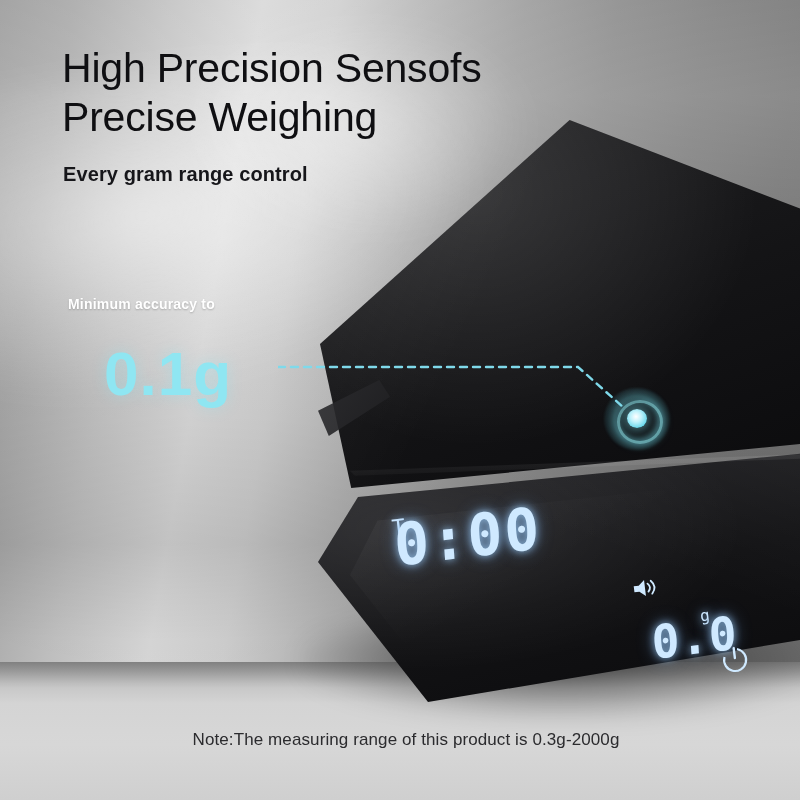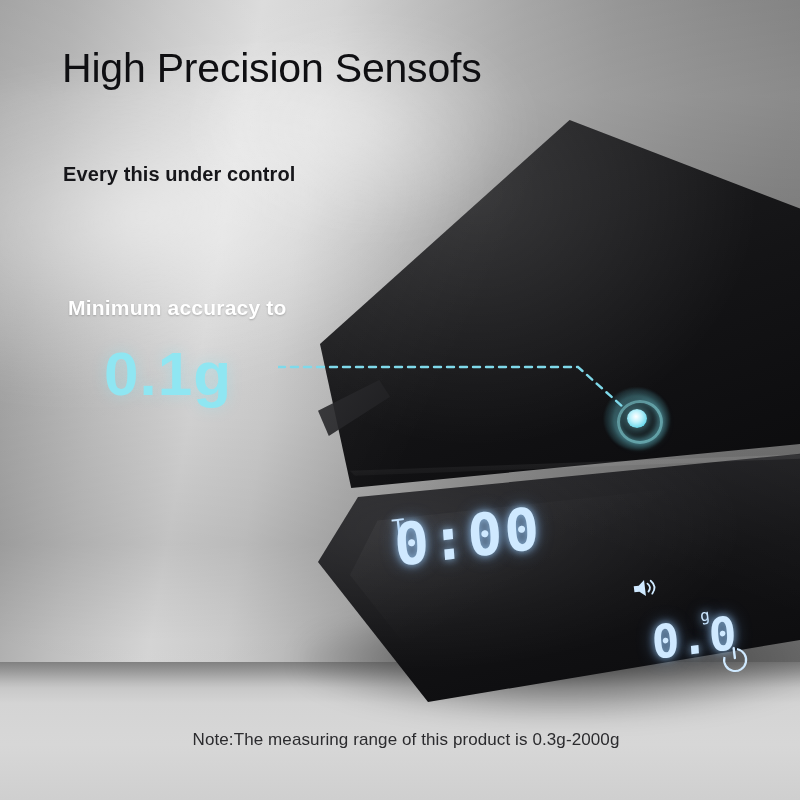--- a/index.html
+++ b/index.html
@@ -244,21 +244,21 @@
     color: #16161a;
     font-size: 20px;
     font-weight: 600;
     letter-spacing: 0.1px;
   }
   .min-acc {
     position: absolute;
     left: 68px;
     top: 296px;
     color: #ffffff;
-    font-size: 21px;
+    font-size: 14px;
     font-weight: 600;
     letter-spacing: 0.2px;
     text-shadow: 0 1px 2px rgba(0,0,0,0.22);
   }
   .value {
     position: absolute;
     left: 104px;
     top: 343px;
     color: #8fe6f2;
     font-size: 62px;
@@ -398,21 +398,22 @@
   </div>
 
   <div class="leader">
     <svg viewBox="0 0 360 60" width="360" height="60" aria-hidden="true">
       <polyline points="0,15 300,15 345,55" fill="none" stroke="#7fd9ea" stroke-width="2.4" stroke-dasharray="7 6" stroke-linecap="round"></polyline>
     </svg>
   </div>
 
   <div class="headline">
     <div>High Precision Sensofs</div>
+    <div>Precise Weighing</div>
   </div>
 
-  <div class="subhead">Every this under control</div>
+  <div class="subhead">Every gram range control</div>
 
   <div class="min-acc">Minimum accuracy to</div>
   <div class="value">0.1g</div>
 
   <div class="note">Note:The measuring range of this product is 0.3g-2000g</div>
 </div>
 
 </body></html>

